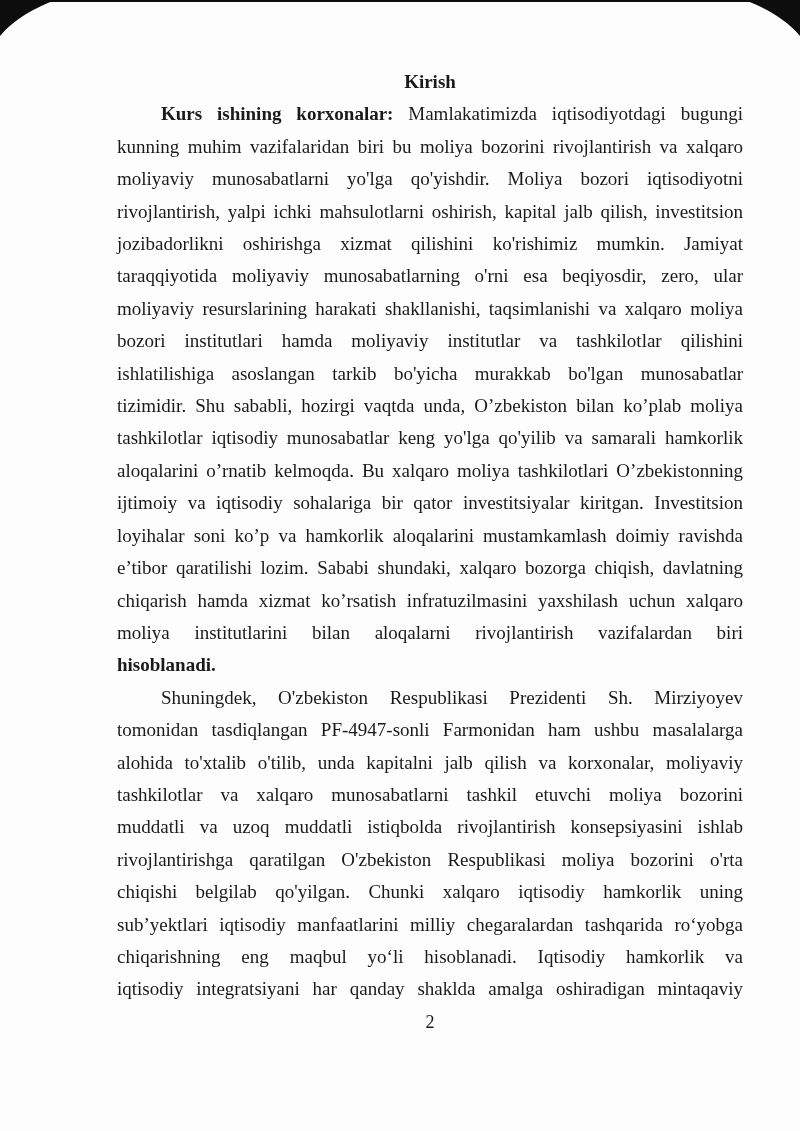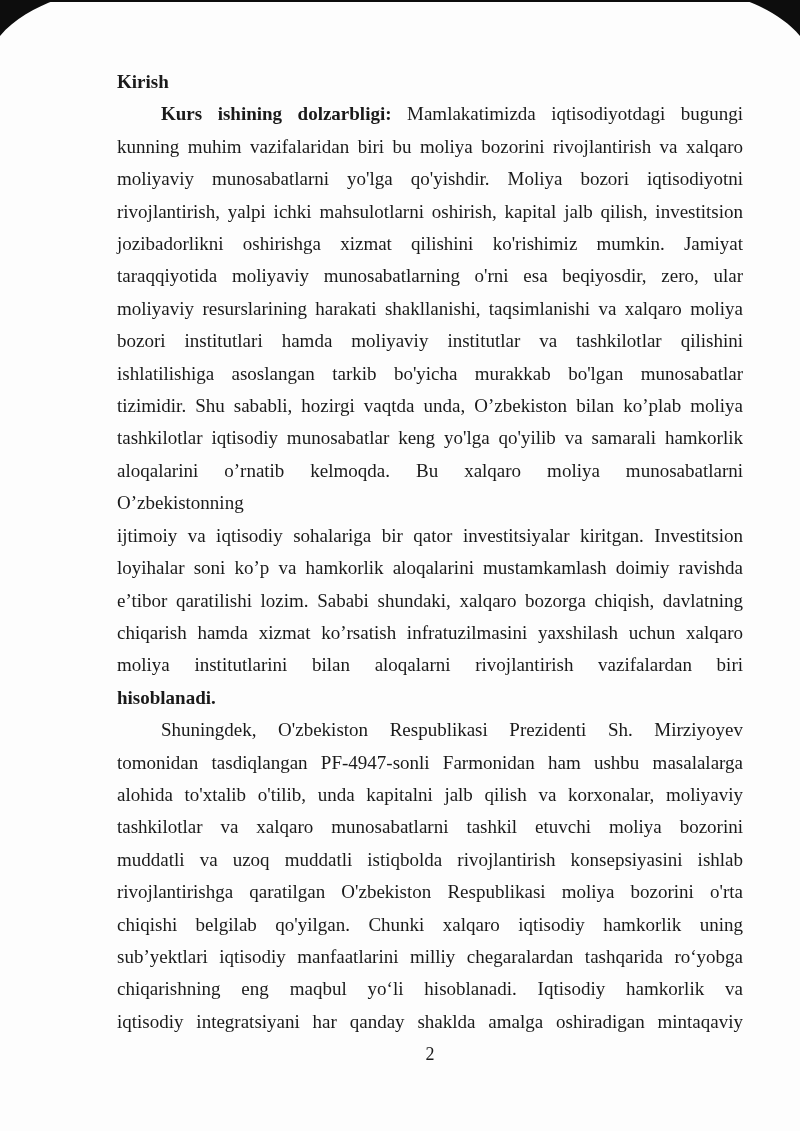--- a/index.html
+++ b/index.html
@@ -31,20 +31,21 @@
     left: 117px;
     top: 66px;
     width: 626px;
   }
 
   .doc-title {
     margin: 0;
     font-size: 19px;
     font-weight: bold;
     line-height: 32.4px;
+    text-align: center;
   }
 
   .line {
     font-size: 19px;
     line-height: 32.4px;
     text-align: justify;
     text-align-last: justify;
   }
   .line.indent { text-indent: 44px; }
   .line.last   { text-align-last: left; font-weight: bold; }
@@ -67,32 +68,32 @@
     <path d="M0 0 H56 C36 7 14 19 0 36 Z" fill="#0d0d0d"></path>
   </svg>
 
   <svg class="corner right" width="62" height="38" aria-hidden="true">
     <path d="M62 0 H6 C26 7 48 19 62 36 Z" fill="#0d0d0d"></path>
   </svg>
 
   <div class="content">
     <h1 class="doc-title">Kirish</h1>
     <div id="paragraphs">
-        <div class="line indent"><span class="lead">Kurs ishining dolzarbligi:</span> <span>Mamlakatimizda iqtisodiyotdagi bugungi</span></div>
+        <div class="line indent"><span class="lead">Kurs ishining korxonalar:</span> <span>Mamlakatimizda iqtisodiyotdagi bugungi</span></div>
         <div class="line"><span>kunning muhim vazifalaridan biri bu moliya bozorini rivojlantirish va xalqaro</span></div>
         <div class="line"><span>moliyaviy munosabatlarni yo'lga qo'yishdir. Moliya bozori iqtisodiyotni</span></div>
         <div class="line"><span>rivojlantirish, yalpi ichki mahsulotlarni oshirish, kapital jalb qilish, investitsion</span></div>
         <div class="line"><span>jozibadorlikni oshirishga xizmat qilishini ko'rishimiz mumkin. Jamiyat</span></div>
         <div class="line"><span>taraqqiyotida moliyaviy munosabatlarning o'rni esa beqiyosdir, zero, ular</span></div>
         <div class="line"><span>moliyaviy resurslarining harakati shakllanishi, taqsimlanishi va xalqaro moliya</span></div>
         <div class="line"><span>bozori institutlari hamda moliyaviy institutlar va tashkilotlar qilishini</span></div>
         <div class="line"><span>ishlatilishiga asoslangan tarkib bo'yicha murakkab bo'lgan munosabatlar</span></div>
         <div class="line"><span>tizimidir. Shu sababli, hozirgi vaqtda unda, O’zbekiston bilan ko’plab moliya</span></div>
         <div class="line"><span>tashkilotlar iqtisodiy munosabatlar keng yo'lga qo'yilib va samarali hamkorlik</span></div>
-        <div class="line"><span>aloqalarini o’rnatib kelmoqda. Bu xalqaro moliya munosabatlarni O’zbekistonning</span></div>
+        <div class="line"><span>aloqalarini o’rnatib kelmoqda. Bu xalqaro moliya tashkilotlari O’zbekistonning</span></div>
         <div class="line"><span>ijtimoiy va iqtisodiy sohalariga bir qator investitsiyalar kiritgan. Investitsion</span></div>
         <div class="line"><span>loyihalar soni ko’p va hamkorlik aloqalarini mustamkamlash doimiy ravishda</span></div>
         <div class="line"><span>e’tibor qaratilishi lozim. Sababi shundaki, xalqaro bozorga chiqish, davlatning</span></div>
         <div class="line"><span>chiqarish hamda xizmat ko’rsatish infratuzilmasini yaxshilash uchun xalqaro</span></div>
         <div class="line"><span>moliya institutlarini bilan aloqalarni rivojlantirish vazifalardan biri</span></div>
         <div class="line last"><span>hisoblanadi.</span></div>
         <div class="line indent"><span>Shuningdek, O'zbekiston Respublikasi Prezidenti Sh. Mirziyoyev</span></div>
         <div class="line"><span>tomonidan tasdiqlangan PF-4947-sonli Farmonidan ham ushbu masalalarga</span></div>
         <div class="line"><span>alohida to'xtalib o'tilib, unda kapitalni jalb qilish va korxonalar, moliyaviy</span></div>
         <div class="line"><span>tashkilotlar va xalqaro munosabatlarni tashkil etuvchi moliya bozorini</span></div>

